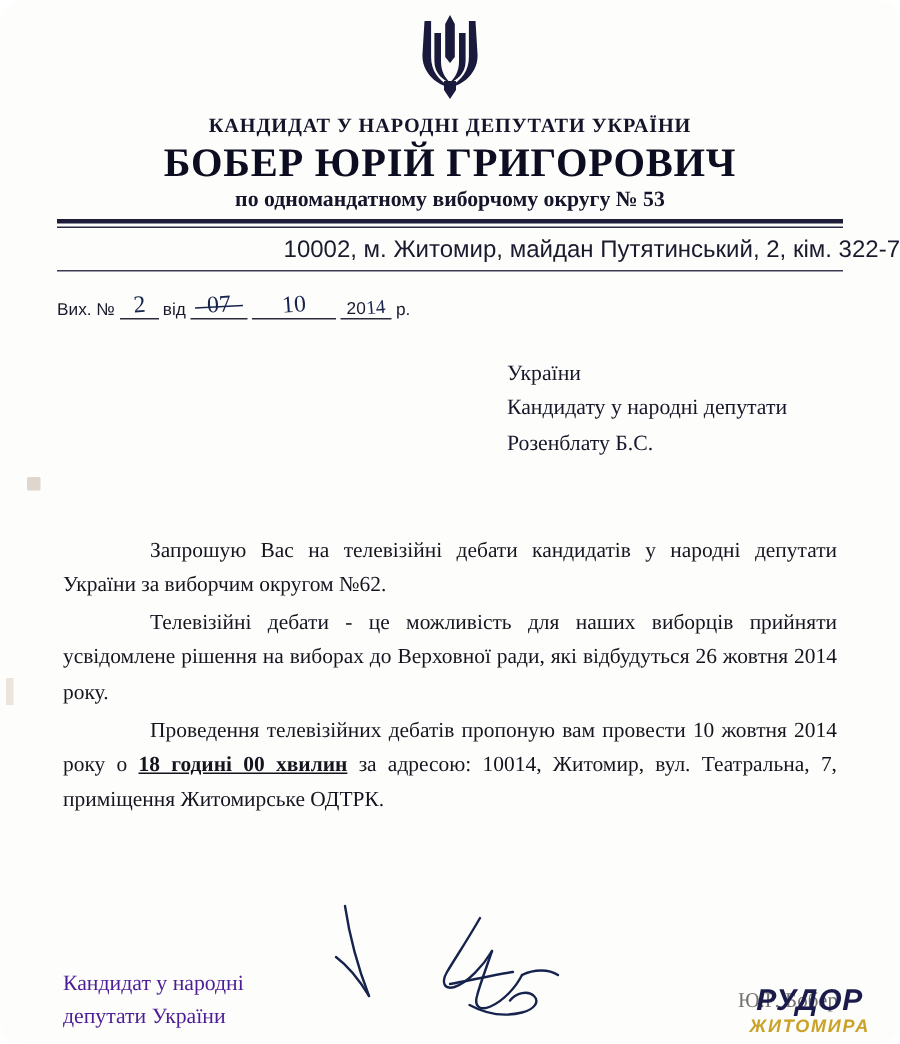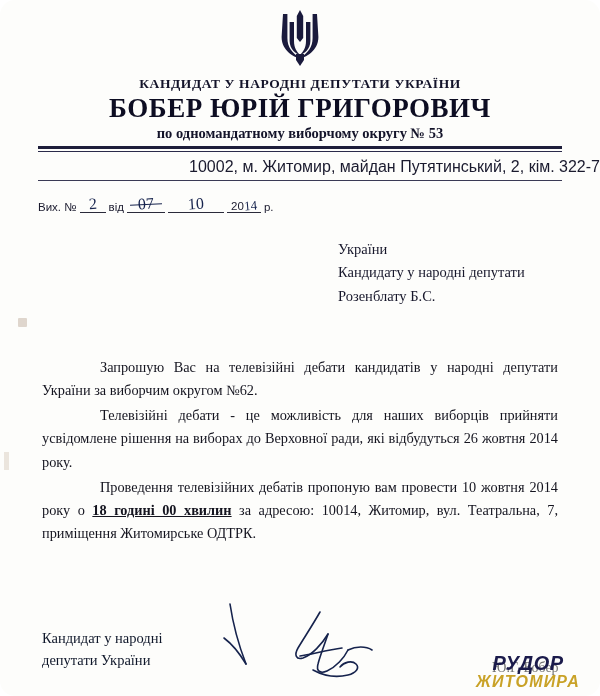--- a/index.html
+++ b/index.html
@@ -168,26 +168,26 @@
     color: #14141f;
   }
   .body-text p {
     margin: 0 0 2px 0;
     text-indent: 58px;
   }
   .b { font-weight: bold; text-decoration: underline; }
   
   .sig-label {
     position: absolute;
-    top: 628px;
+    top: 646px;
     left: 42px;
     font-family: "Liberation Serif", serif;
     font-size: 14.5px;
     line-height: 1.5;
-    color: #0f172a;
+    color: #4c1d95;
   }
   .sig-name {
     position: absolute;
     top: 660px;
     left: 492px;
     font-family: "Liberation Serif", serif;
     font-size: 14px;
     color: #737373;
   }
   .signature {
@@ -211,21 +211,21 @@
     font-weight: bold;
     font-style: italic;
     font-size: 20px;
     color: #1b1b4b;
     letter-spacing: 0.5px;
   }
   .wm-bot {
     font-family: "Liberation Sans", sans-serif;
     font-weight: bold;
     font-style: italic;
-    font-size: 16px;
+    font-size: 12px;
     color: #c9a227;
     letter-spacing: 1.2px;
     margin-top: 1px;
   }
   
   .smudge {
     position: absolute;
     left: 18px;
     top: 318px;
     width: 9px;

